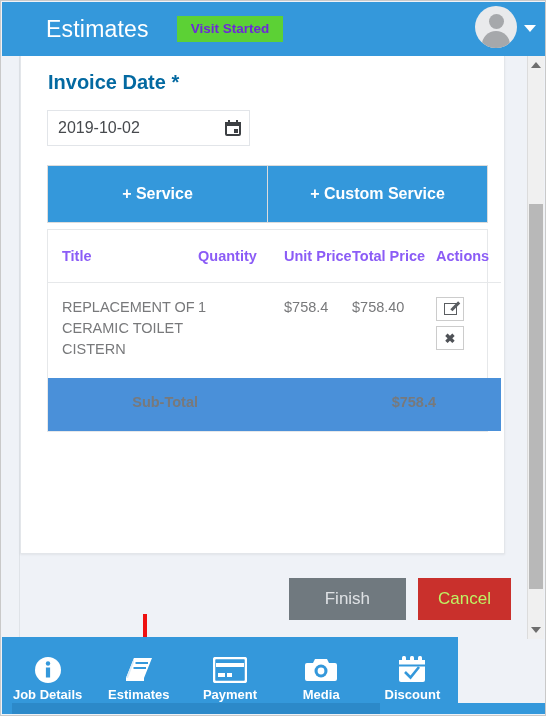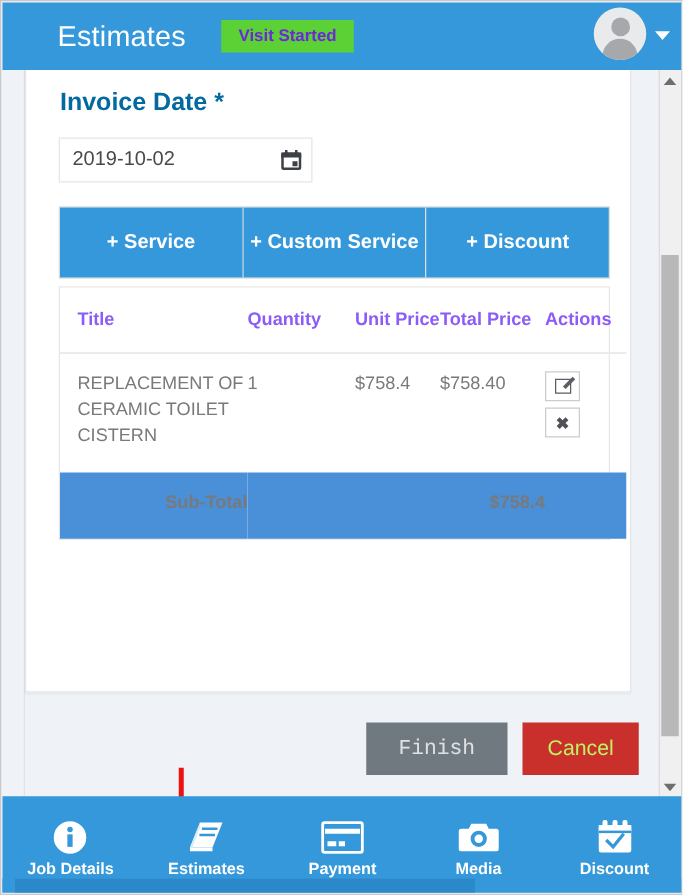--- a/index.html
+++ b/index.html
@@ -296,24 +296,24 @@
     position: absolute;
     right: 18px;
     top: 522px;
     display: flex;
     gap: 12px;
   }
   .btn-finish {
     background: #70797f;
     color: #dfe2e5;
     font-size: 17px;
-    padding: 11px 26px;
+    padding: 11px 36px;
     border: none;
     cursor: pointer;
-    font-family: Liberation Mono, monospace;
+    font-family: Liberation Sans, sans-serif;
   }
   .btn-cancel {
     background: #c9302c;
     color: #bef264;
     font-size: 17px;
     padding: 11px 20px;
     border: none;
     cursor: pointer;
     font-family: "Liberation Sans", sans-serif;
   }
@@ -354,21 +354,21 @@
     width: 14px;
     height: 385px;
     background: #b8b8b8;
   }
 
   
   .bottom-nav {
     position: absolute;
     left: 1px;
     bottom: 1px;
-    width: 544px;
+    width: 456px;
     height: 77px;
     background: #3498db;
     display: flex;
   }
   .nav-item {
     flex: 1;
     display: flex;
     flex-direction: column;
     align-items: center;
     justify-content: center;
@@ -437,21 +437,20 @@
           <span class="bar"></span>
           <span class="peg1"></span>
           <span class="peg2"></span>
           <span class="dot"></span>
         </span>
       </div>
 
       <div class="btn-row">
         <div class="btn-blue">+ Service</div>
         <div class="btn-blue">+ Custom Service</div>
-        <div class="btn-blue">+ Discount</div>
       </div>
 
       <div class="table-wrap">
         <table class="items">
           <thead>
             <tr>
               <th class="col-title">Title</th>
               <th class="col-qty">Quantity</th>
               <th class="col-unit">Unit Price</th>
               <th class="col-total">Total Price</th>

